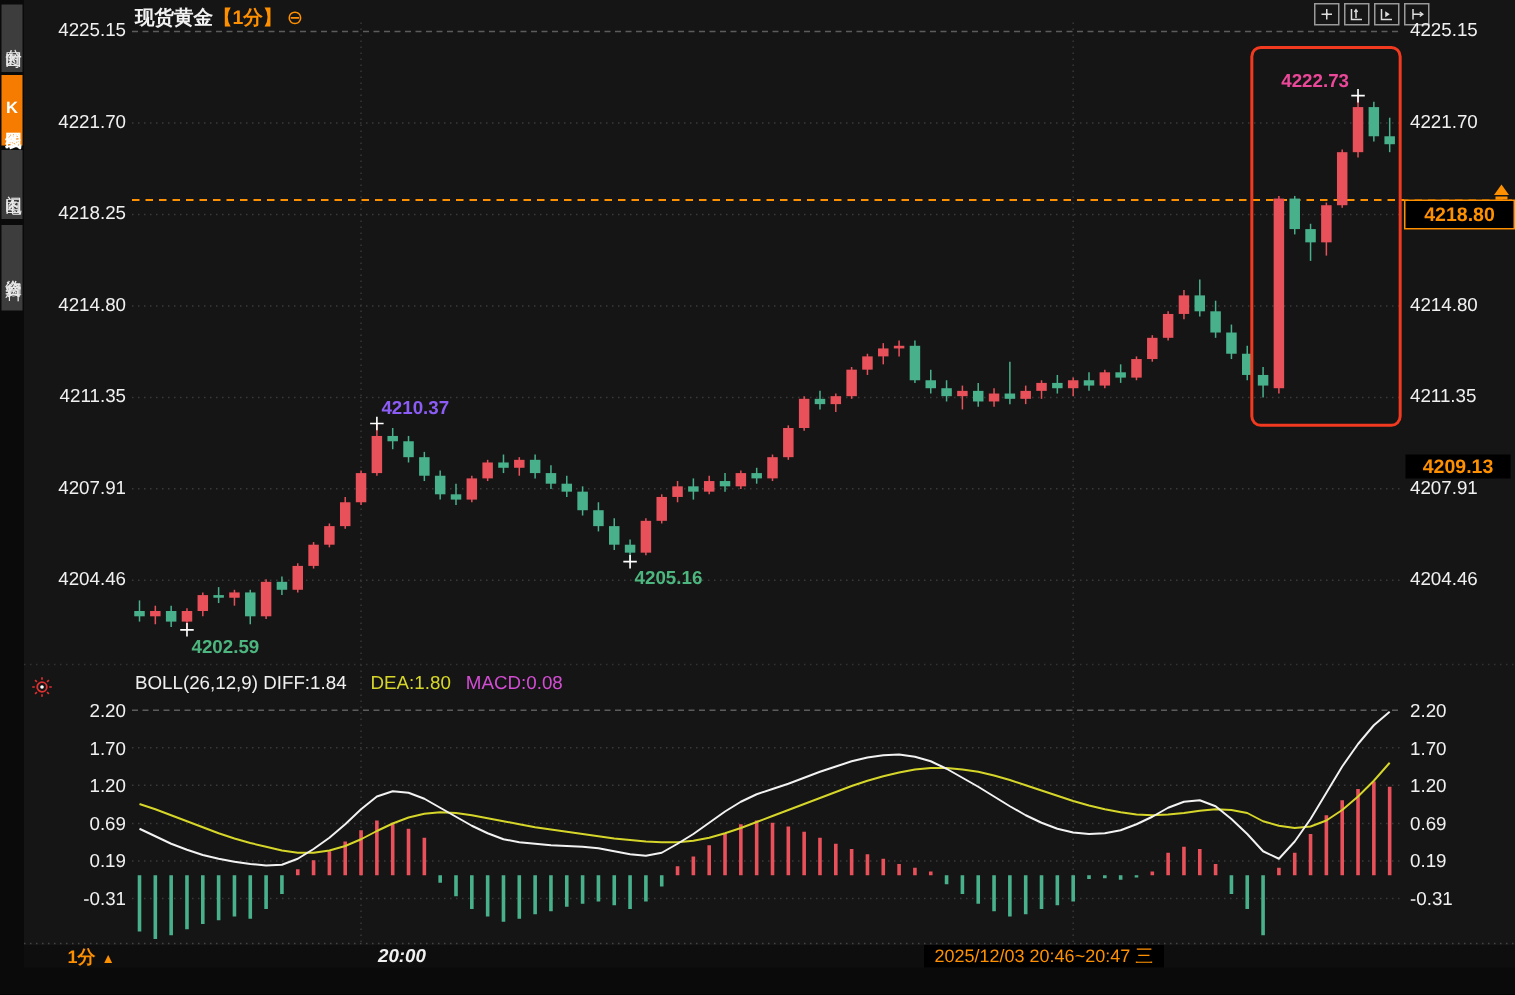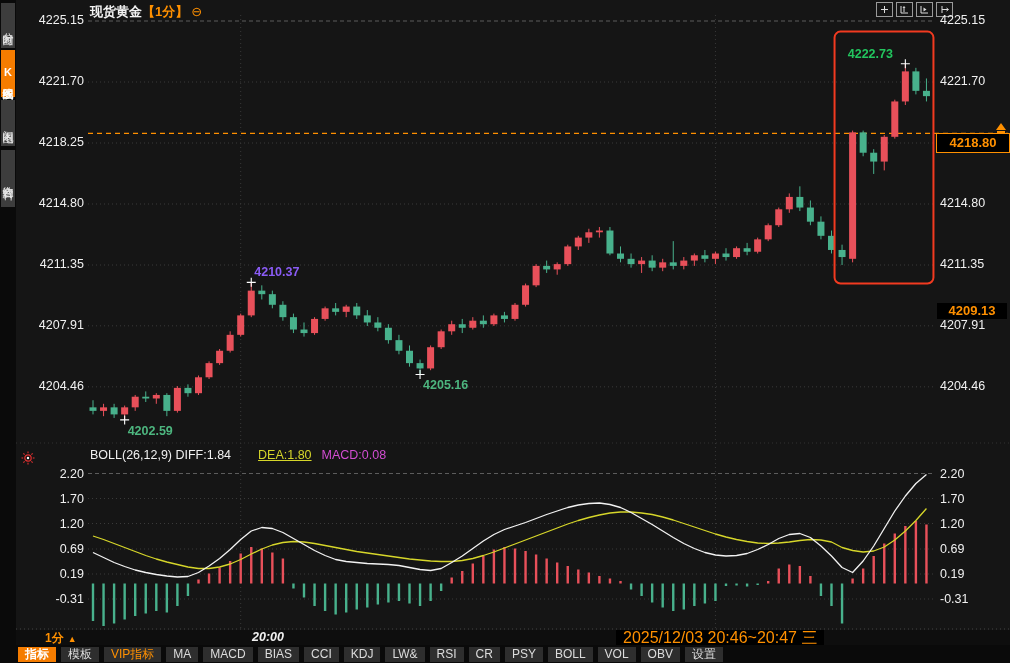--- a/index.html
+++ b/index.html
@@ -34,31 +34,31 @@
   .ref-arrow{position:absolute;left:996px;top:123px;width:0;height:0;
     border-left:5px solid transparent;border-right:5px solid transparent;border-bottom:7px solid #ff9000;}
   .ref-arrow-base{position:absolute;left:997px;top:131px;width:8px;height:2px;background:#ff9000;}
   .open-box{position:absolute;left:937px;top:303px;width:70px;height:16px;background:#000;
     color:#ff9000;font-size:13px;font-weight:bold;text-align:center;line-height:16px;}
   
   .ann{position:absolute;font-size:12.5px;font-weight:bold;white-space:nowrap;}
   
   .macd-head{position:absolute;left:90px;top:448px;font-size:12.5px;white-space:nowrap;}
   .macd-head .w{color:#f0f0f0;}
-  .macd-head .y{color:#d6d62a;margin-left:27px;text-decoration:underline;}
+  .macd-head .y{color:#d6d62a;margin-left:16px;}
   .macd-head .m{color:#d24dd2;margin-left:10px;}
   .macd-gear{position:absolute;left:21px;top:451px;width:14px;height:14px;cursor:pointer;}
   
   .time-row{position:absolute;left:16px;top:630px;width:994px;height:15px;background:#0e0e0e;}
   .period-sel{position:absolute;left:29px;top:0px;color:#ff9000;font-size:12px;font-weight:bold;cursor:pointer;}
   .period-sel .tri{font-size:9px;margin-left:4px;}
   .time-tick{position:absolute;left:224px;top:0px;width:56px;text-align:center;color:#f0f0f0;
     font-size:12.5px;font-weight:bold;font-style:italic;}
   .range-badge{position:absolute;left:600px;top:0px;height:15px;background:#000;color:#ff9000;
-    font-size:16px;line-height:15px;padding:0 7px;white-space:nowrap;}
+    font-size:12px;line-height:15px;padding:0 7px;white-space:nowrap;}
   
   .toolbar{position:absolute;left:18px;top:646px;height:17px;display:flex;gap:5px;align-items:center;}
   .tb-btn{background:#2e2e2e;color:#dcdcdc;font-size:12px;height:15px;line-height:15px;
     padding:0 7px;cursor:pointer;white-space:nowrap;}
   .tb-btn.active{background:#f57c00;color:#fff;font-weight:bold;}
   .tb-btn.vip{color:#ff9000;}
   
   .watermark{position:absolute;left:876px;top:599px;font-size:31px;color:rgba(216,218,228,0.96);
     letter-spacing:2px;font-weight:400;}
 </style>
@@ -400,21 +400,21 @@
       <div class="axlabel rgt" style="top: 516.5px;">1.20</div>
       <div class="axlabel lft" style="top: 542px;">0.69</div>
       <div class="axlabel rgt" style="top: 542px;">0.69</div>
       <div class="axlabel lft" style="top: 567px;">0.19</div>
       <div class="axlabel rgt" style="top: 567px;">0.19</div>
       <div class="axlabel lft" style="top: 592px;">-0.31</div>
       <div class="axlabel rgt" style="top: 592px;">-0.31</div>
       <div class="ann" style="color: rgb(77, 182, 127); top: 423.887px; left: 127.65px;">4202.59</div>
       <div class="ann" style="color: #8b5cf6; top: 265.328px; left: 254.25px;">4210.37</div>
       <div class="ann" style="color: rgb(77, 182, 127); top: 378.446px; left: 423.05px;">4205.16</div>
-      <div class="ann" style="color: #22c55e; top: 46.7884px; left: 841.35px; width: 58px; text-align: center;">4222.73</div>
+      <div class="ann" style="color: #ec4899; top: 46.7884px; left: 841.35px; width: 58px; text-align: right;">4222.73</div>
     </div>
 
   <div class="ref-box">4218.80</div>
   <div class="ref-arrow"></div>
   <div class="ref-arrow-base"></div>
   <div class="open-box">4209.13</div>
 
   <div class="macd-head">
     <span class="w">BOLL(26,12,9) DIFF:1.84</span><span class="y">DEA:1.80</span><span class="m">MACD:0.08</span>
   </div>
@@ -435,32 +435,14 @@
       </g>
     </svg>
   </div>
 
   <div class="time-row">
     <span class="period-sel"><span>1分</span><span class="tri">▲</span></span>
     <span class="time-tick">20:00</span>
     <span class="range-badge">2025/12/03 20:46~20:47 三</span>
   </div>
 
-  <div class="toolbar" id="toolbar">
-      <div class="tb-btn active">指标</div>
-      <div class="tb-btn ">模板</div>
-      <div class="tb-btn vip">VIP指标</div>
-      <div class="tb-btn ">MA</div>
-      <div class="tb-btn ">MACD</div>
-      <div class="tb-btn ">BIAS</div>
-      <div class="tb-btn ">CCI</div>
-      <div class="tb-btn ">KDJ</div>
-      <div class="tb-btn ">LW&amp;</div>
-      <div class="tb-btn ">RSI</div>
-      <div class="tb-btn ">CR</div>
-      <div class="tb-btn ">PSY</div>
-      <div class="tb-btn ">BOLL</div>
-      <div class="tb-btn ">VOL</div>
-      <div class="tb-btn ">OBV</div>
-      <div class="tb-btn ">设置</div>
-    </div>
 
 </div>
 
 </body></html>

